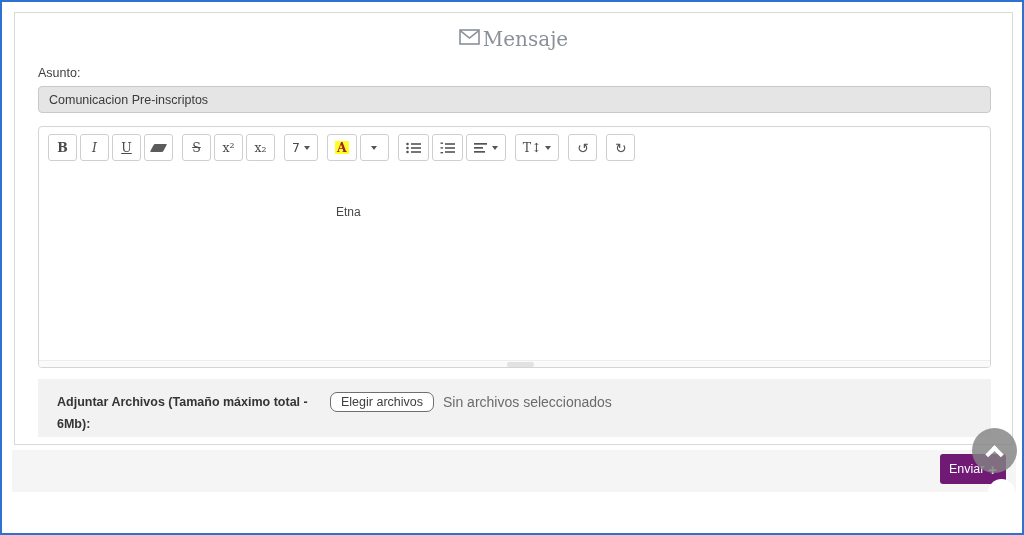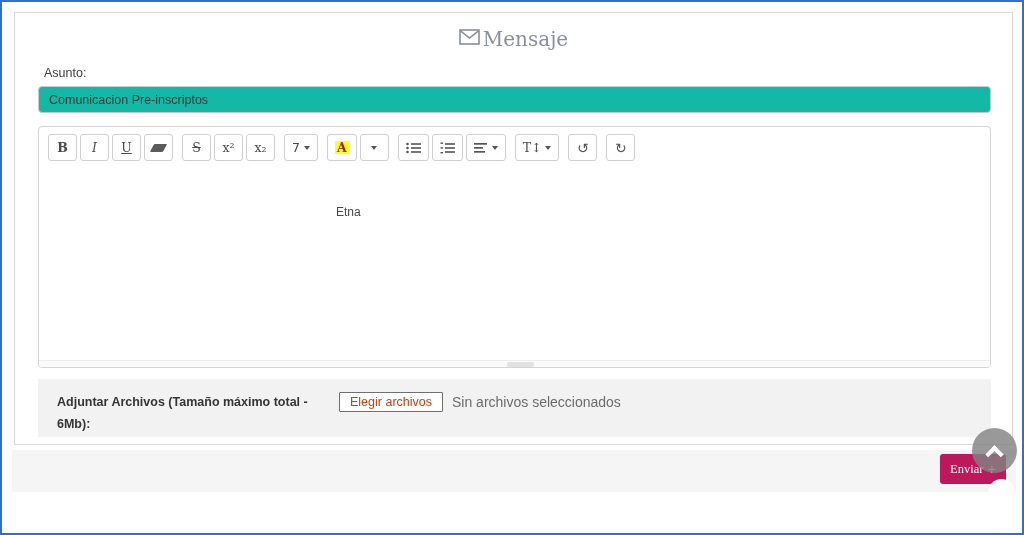--- a/index.html
+++ b/index.html
@@ -5,22 +5,22 @@
   * { margin:0; padding:0; box-sizing:border-box; }
   body { font-family:"Liberation Sans", sans-serif; background:#fff; }
   .frame { position:relative; width:1024px; height:535px; border:2px solid #2f70d1; background:#fff; overflow:hidden; }
 
   .panel { position:absolute; left:12px; top:10px; width:999px; height:433px; border:1px solid #d9d9d9; background:#fff; padding:0 23px; }
 
   .title-row { margin-top:14px; display:flex; justify-content:center; align-items:center; gap:2px; }
   .title-row .ttl { font-family:"DejaVu Serif", serif; font-size:20px; color:#8a909a; }
   .env-icon { display:inline-block; margin-right:1px; }
 
-  .subject-label { display:block; margin-top:15px; font-size:12.5px; color:#3d3d3d;margin-left:6px; }
-  .subject-input { margin-top:6px; width:953px; height:27px; border:1px solid #c9c9c9; border-radius:4px; background:#14b8a6; font-size:12.5px; color:#3b3b3b; display:flex; align-items:center; padding-left:10px; }
+  .subject-label { display:block; margin-top:15px; font-size:12.5px; color:#3d3d3d; }
+  .subject-input { margin-top:6px; width:953px; height:27px; border:1px solid #c9c9c9; border-radius:4px; background:#e5e5e5; font-size:12.5px; color:#3b3b3b; display:flex; align-items:center; padding-left:10px; }
 
   .editor { margin-top:13px; width:953px; border:1px solid #d4d4d4; border-radius:4px; background:#fff; overflow:hidden; }
   .toolbar { display:flex; align-items:center; padding:7px 9px 6px 9px; gap:3px; }
   .tgroup { display:flex; gap:3px; margin-right:6px; }
   .tbtn { min-width:29px; height:27px; padding:0 7px; background:#fff; border:1px solid #cfcfcf; border-radius:3px; font-size:12.5px; color:#4a4a4a; display:flex; align-items:center; justify-content:center; gap:4px; cursor:pointer; font-family:"DejaVu Sans", sans-serif; }
   .serif { font-family:"DejaVu Serif", serif; }
   .b-bold { font-weight:bold; }
   .b-italic { font-style:italic; }
   .b-under { text-decoration:underline; }
   .b-strike { text-decoration:line-through; }
@@ -30,26 +30,26 @@
   .glyph { font-size:14px; color:#555; line-height:1; }
 
   .editor-content { padding:11px 7px 0 7px; height:193px; font-size:12px; color:#474747; line-height:22px; }
   .sig { margin-top:23px; padding-left:290px; }
 
   .hscroll { position:relative; height:7px; background:#fafafa; border-top:1px solid #ededed; }
   .hthumb { position:absolute; left:468px; top:1px; width:27px; height:5px; background:#e2e2e2; border-radius:2px; }
 
   .attach { margin-top:11px; width:953px; height:58px; background:#f2f2f2; display:flex; align-items:flex-start; padding:12px 0 0 19px; }
   .attach-label { width:256px; font-size:12.5px; font-weight:bold; color:#353535; line-height:22px; }
-  .file-btn { margin-left:26px; margin-top:1px; height:20px; padding:0 10px; background:#fff; border:1px solid #6f6f6f; border-radius:1px; font-size:12.5px; color:#c2410c; font-family:"Liberation Sans", sans-serif; cursor:pointer; }
+  .file-btn { margin-left:17px; margin-top:1px; height:20px; padding:0 10px; background:#fff; border:1px solid #6f6f6f; border-radius:7px; font-size:12.5px; color:#404040; font-family:"Liberation Sans", sans-serif; cursor:pointer; }
   .attach-status { margin-left:9px; margin-top:3px; font-size:14px; color:#6b6b6b; }
 
   .bottom-strip { position:absolute; left:10px; top:448px; width:1004px; height:42px; background:#f5f5f5; z-index:1; }
 
-  .send-btn { position:absolute; left:938px; top:452px; width:66px; height:30px; background:#be185d; border:none; border-radius:3px; color:#fff; font-size:12.5px; display:flex; align-items:center; justify-content:center; gap:4px; z-index:3; cursor:pointer; font-family:Liberation Serif, serif; }
+  .send-btn { position:absolute; left:938px; top:452px; width:66px; height:30px; background:#701a75; border:none; border-radius:3px; color:#fff; font-size:12.5px; display:flex; align-items:center; justify-content:center; gap:4px; z-index:3; cursor:pointer; font-family:Liberation Sans, sans-serif; }
   .send-btn .plus { font-size:15px; font-weight:bold; color:#e9e9e9; line-height:1; }
   .notch { position:absolute; left:986px; top:477px; width:27px; height:27px; background:#fff; border-radius:50%; z-index:4; }
   .scrolltop { position:absolute; left:970px; top:426px; width:45px; height:45px; border-radius:50%; background:rgba(130,130,130,0.82); z-index:5; display:flex; align-items:center; justify-content:center; cursor:pointer; }
   .chev { width:13px; height:13px; border:solid #fff; border-width:4px 4px 0 0; transform:rotate(-45deg); margin-top:7px; }
 </style>
 </head>
 <body>
 
 <div class="frame">
 

